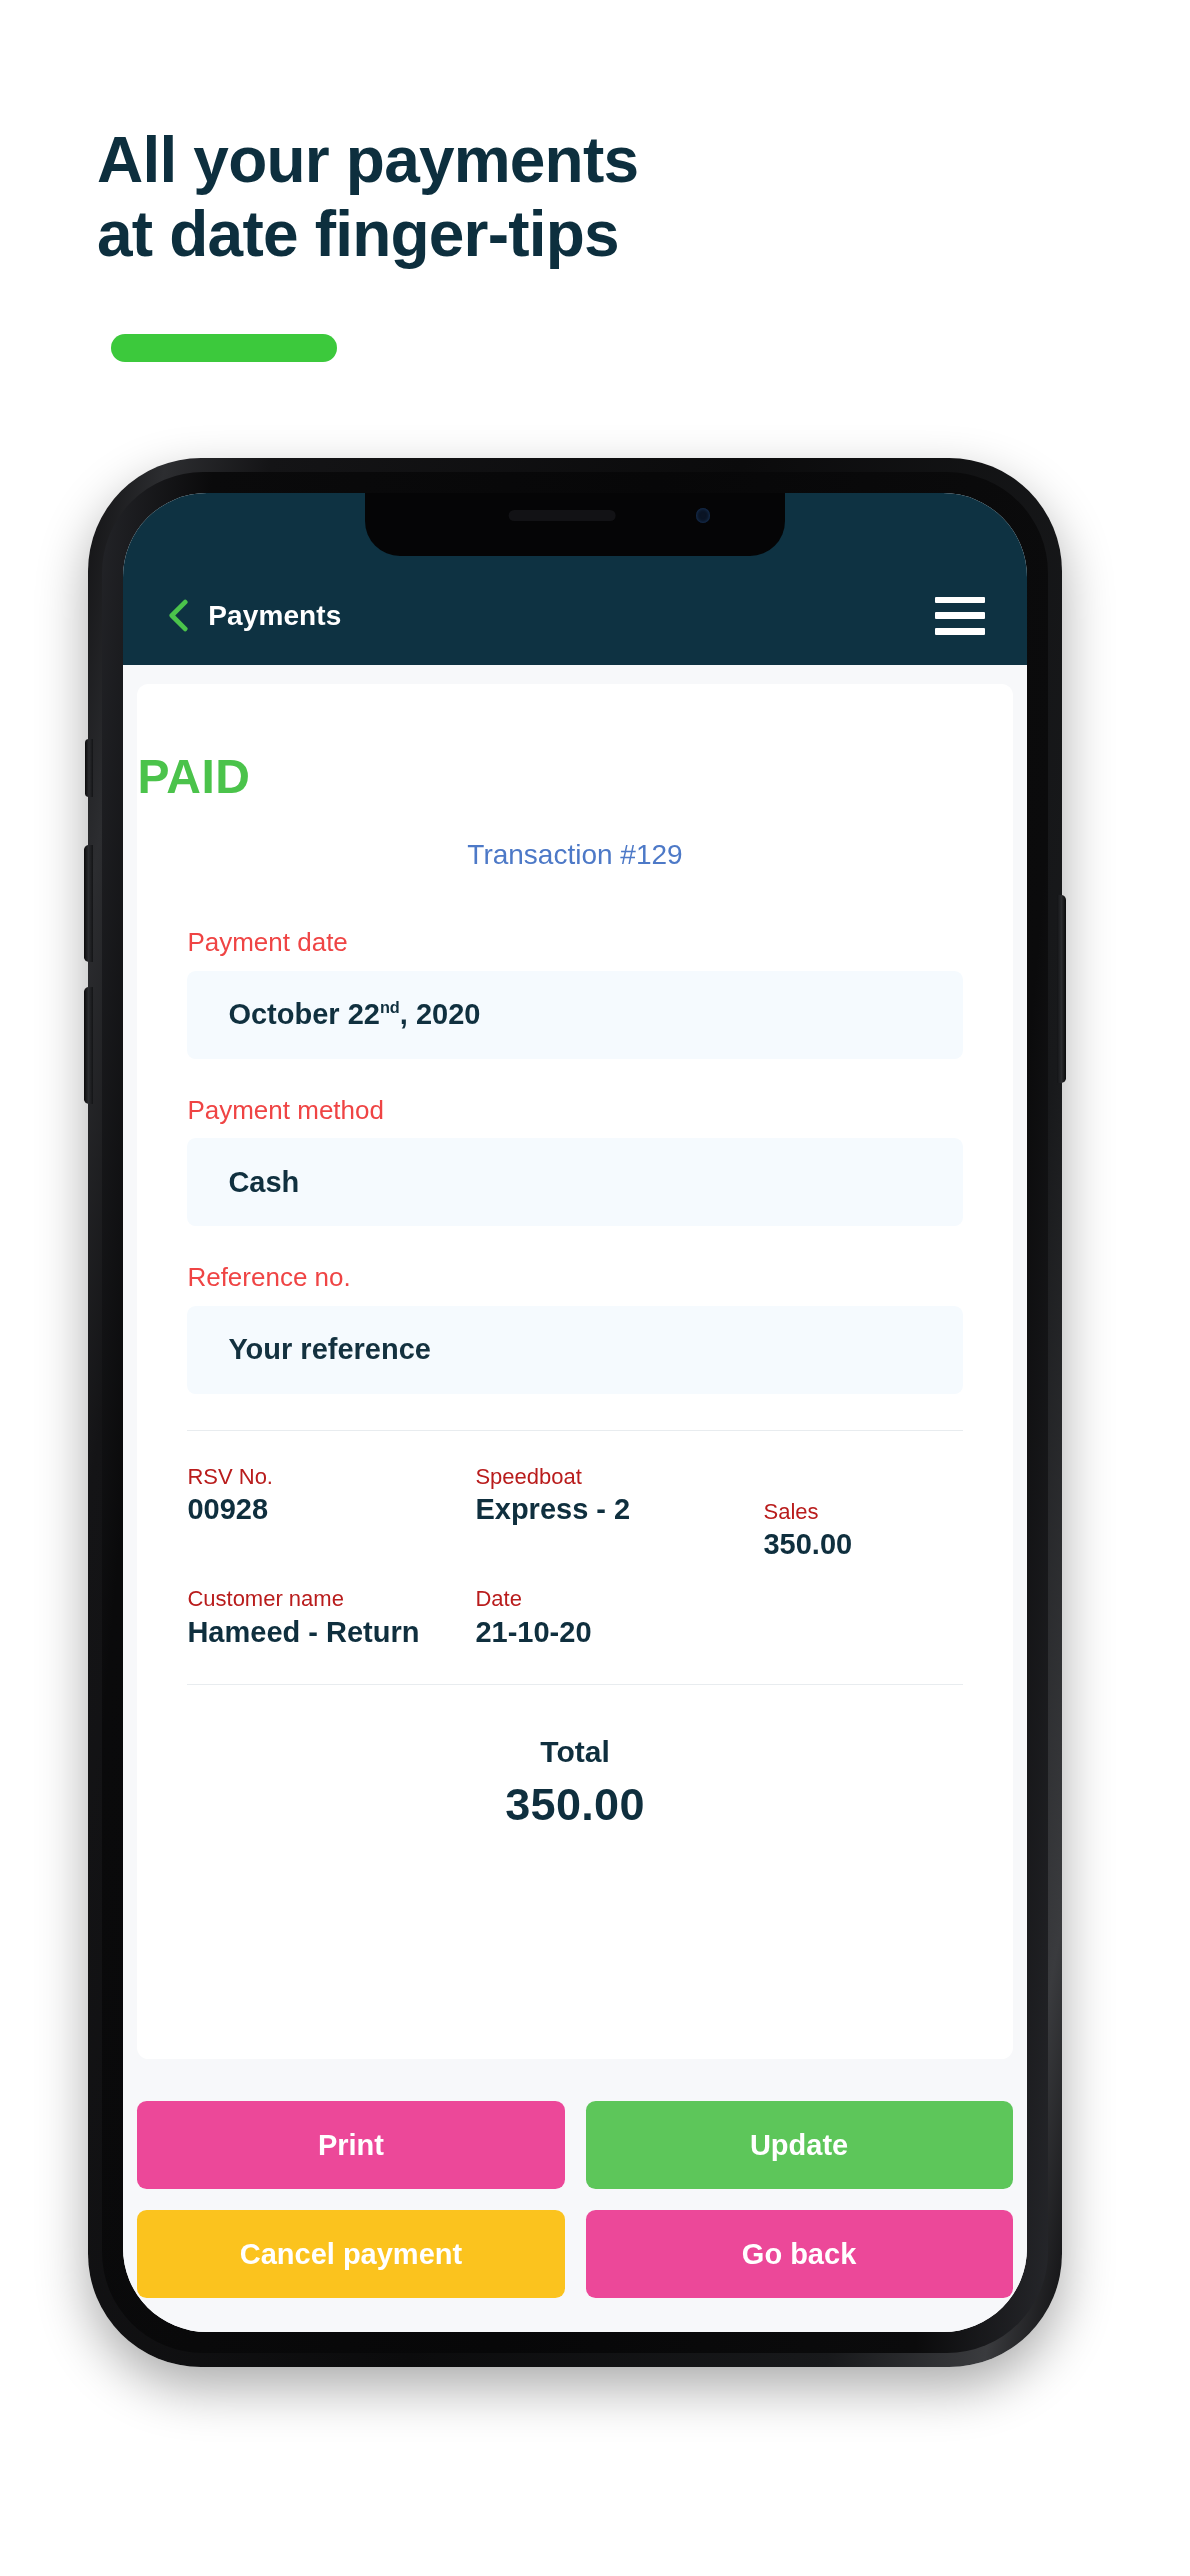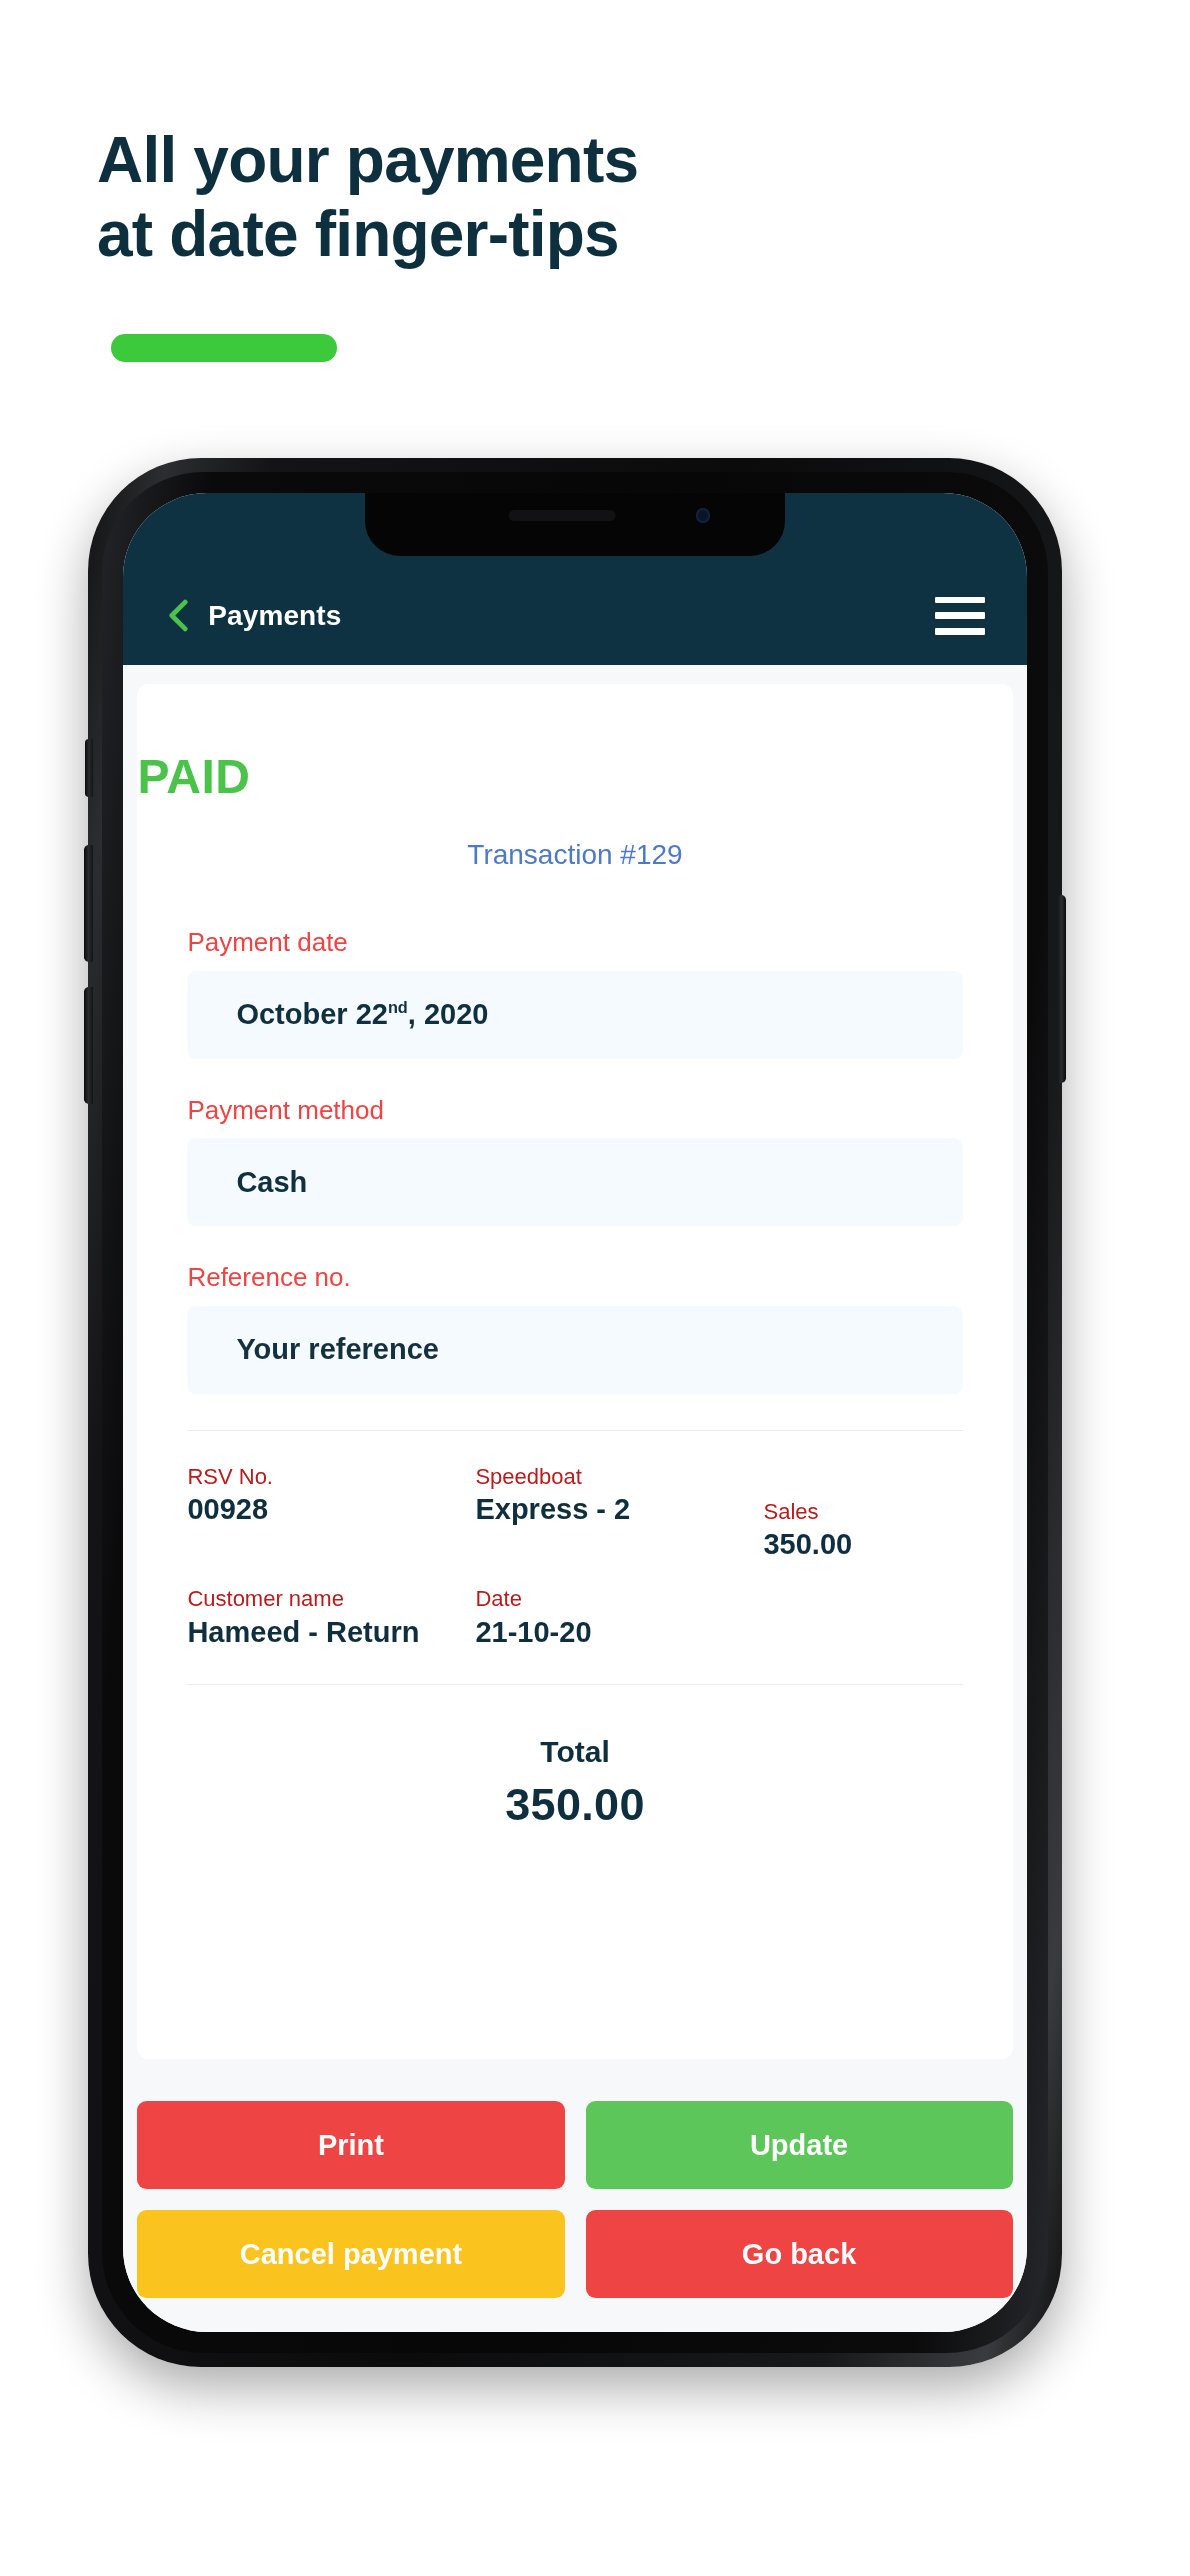--- a/index.html
+++ b/index.html
@@ -166,21 +166,20 @@
     border-radius:8.6px;
     display:flex; align-items:center;
     padding-left:41px;
     margin-bottom:36px;
     cursor:pointer;
   }
   .field-value {
     color:#10303F;
     font-size:29px;
     font-weight:bold;
-    margin-left:8px;
   }
   .field-value sup { font-size:16.3px; vertical-align:super; font-weight:bold; }
   .field-value.placeholder { font-weight:bold; color:#13313F; }
 
   .divider {
     margin:13.4px 50px 0 50px;
     height:1px;
     background:#E8ECEF;
   }
 
@@ -219,21 +218,21 @@
   .action-btn {
     height:88px;
     border:none;
     border-radius:9.6px;
     font-family:"Liberation Sans", sans-serif;
     font-size:29px;
     font-weight:bold;
     color:#ffffff;
     cursor:pointer;
   }
-  .btn-dark   { background:#ef4444; }
+  .btn-dark   { background:#ec4899; }
   .btn-green  { background:#5DC65A; }
   .btn-yellow { background:#FBC31E; color:#ffffff; }
 </style>
 </head>
 <body>
 
 <div class="headline">
   <span class="line">All your payments</span>
   <span class="line">at date finger-tips</span>
 </div>

